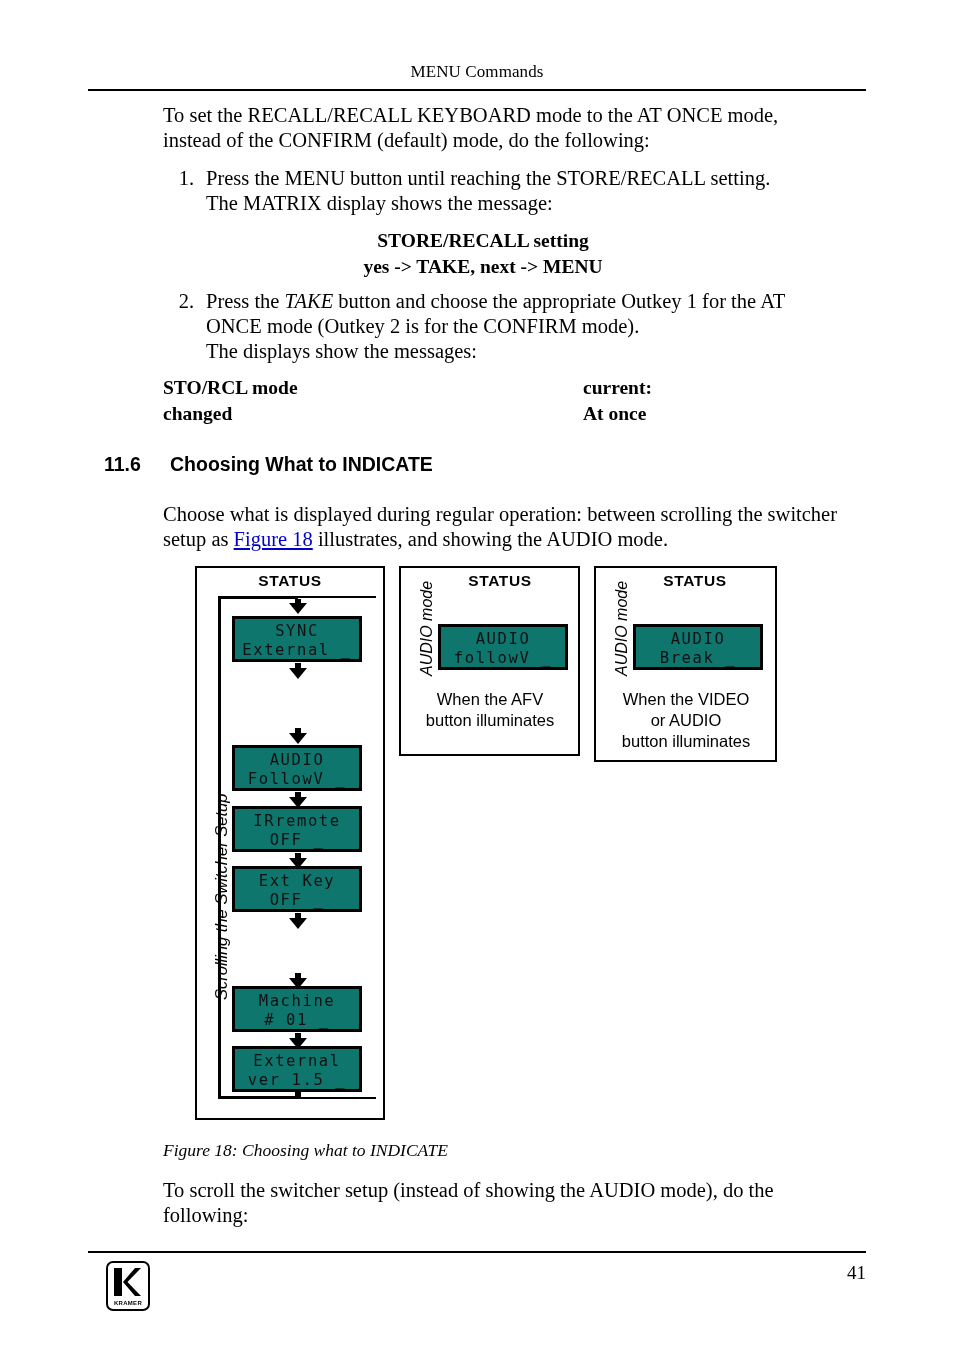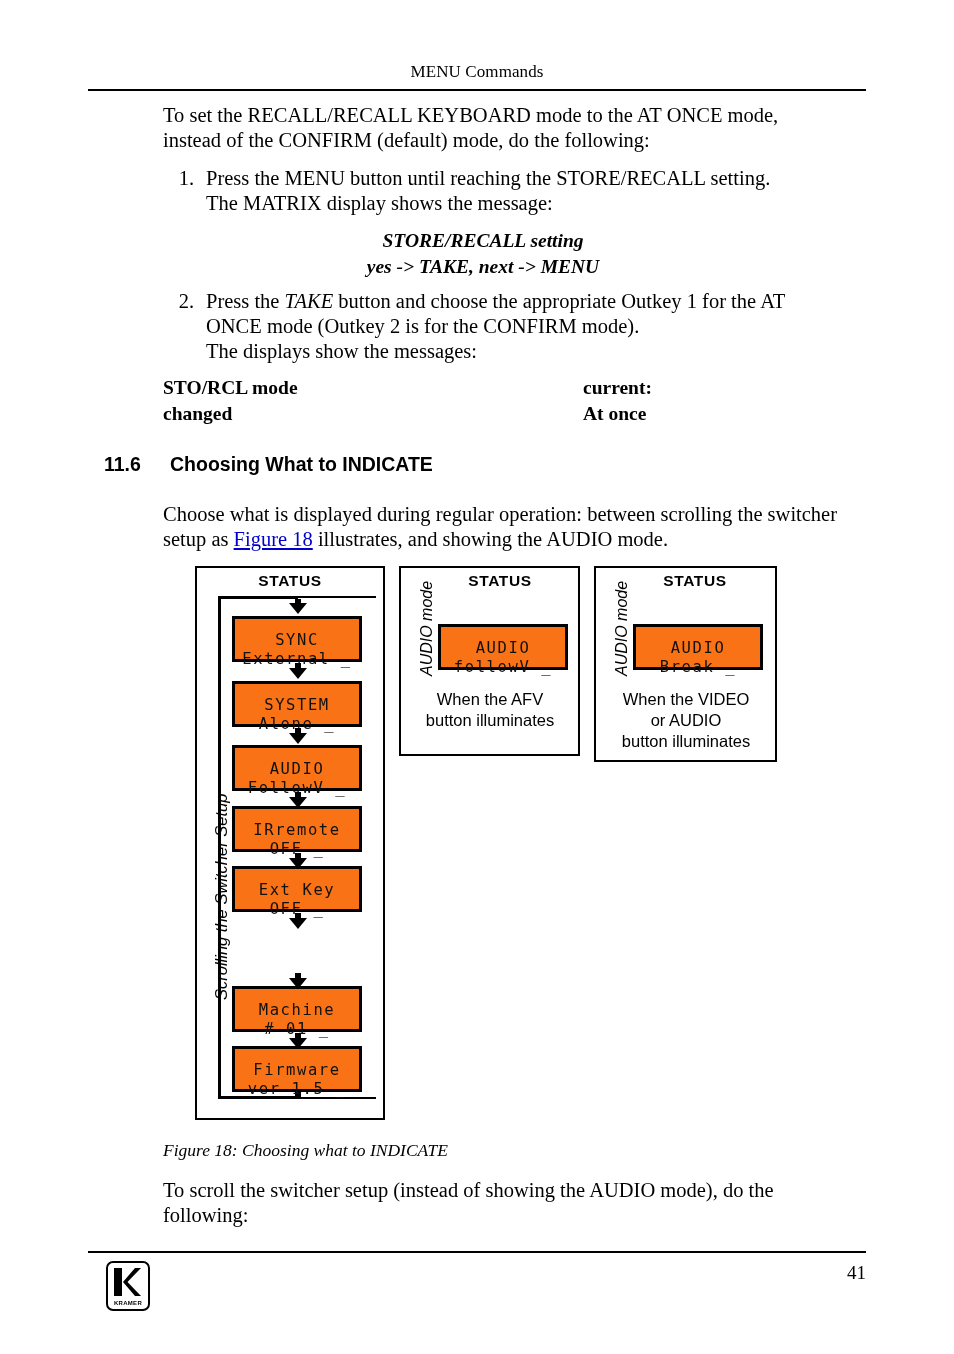--- a/index.html
+++ b/index.html
@@ -66,21 +66,20 @@
   .item1 { left: 166px; top: 166px; width: 690px; }
   .item2 { left: 166px; top: 289px; width: 690px; }
 
   .disp-block {
     position: absolute;
     font-family: "Liberation Serif", serif;
     font-weight: bold;
     font-size: 19.5px;
     line-height: 26px;
     text-align: center;
-    font-style: italic;
   }
   .disp1 { left: 163px; top: 228px; width: 640px; }
 
   .msg-row {
     position: absolute;
     left: 163px;
     top: 375px;
     width: 700px;
     display: flex;
   }
@@ -147,27 +146,27 @@
     font-weight: bold;
     font-size: 15.5px;
     letter-spacing: 0.6px;
     text-align: center;
   }
 
   
   .lcd {
     position: absolute;
     border: 3px solid #000;
-    background: #f97316;
+    background: #0f766e;
     box-sizing: border-box;
     font-family: "DejaVu Sans Mono", monospace;
     font-size: 15.5px;
     line-height: 19px;
     letter-spacing: 1.6px;
-    padding: 12px 7px 3px 7px;
+    padding: 3px 7px 3px 7px;
     text-align: center;
     color: #111;
   }
   .lcd .l1 { display: block; text-align: center; }
   .lcd .l2 { display: block; text-align: center; }
 
   .lcd-left  { left: 232px; top: 0; width: 130px; height: 46px; }
 
   
   .arrow {
@@ -347,24 +346,20 @@
 
   <div class="lcd lcd-left" style="top:616px;">
     <span class="l1">SYNC</span>
     <span class="l2">External _</span>
   </div>
   <div class="arrow" style="left:298px; top:663px;">
     <div class="stem" style="height:6px;"></div>
     <div class="head" style="top:5px;"></div>
   </div>
 
-  <div class="lcd lcd-left" style="top:681px;">
-    <span class="l1">SYSTEM</span>
-    <span class="l2">Alone _</span>
-  </div>
   <div class="arrow" style="left:298px; top:728px;">
     <div class="stem" style="height:6px;"></div>
     <div class="head" style="top:5px;"></div>
   </div>
 
   <div class="lcd lcd-left" style="top:745px;">
     <span class="l1">AUDIO</span>
     <span class="l2">FollowV _</span>
   </div>
   <div class="arrow" style="left:298px; top:792px;">
@@ -398,21 +393,21 @@
   <div class="lcd lcd-left" style="top:986px;">
     <span class="l1">Machine</span>
     <span class="l2"># 01 _</span>
   </div>
   <div class="arrow" style="left:298px; top:1033px;">
     <div class="stem" style="height:6px;"></div>
     <div class="head" style="top:5px;"></div>
   </div>
 
   <div class="lcd lcd-left" style="top:1046px;">
-    <span class="l1">Firmware</span>
+    <span class="l1">External</span>
     <span class="l2">ver 1.5 _</span>
   </div>
 
   <div class="fig-box fig-mid"></div>
   <div class="status-title" style="left:420px; top:572px; width:160px;">STATUS</div>
   <div class="vlabel vlabel-audio" style="left:418px; top:676px;">AUDIO mode</div>
 
   <div class="lcd" style="left:438px; top:624px; width:130px; height:46px;">
     <span class="l1">AUDIO</span>
     <span class="l2">followV _</span>

